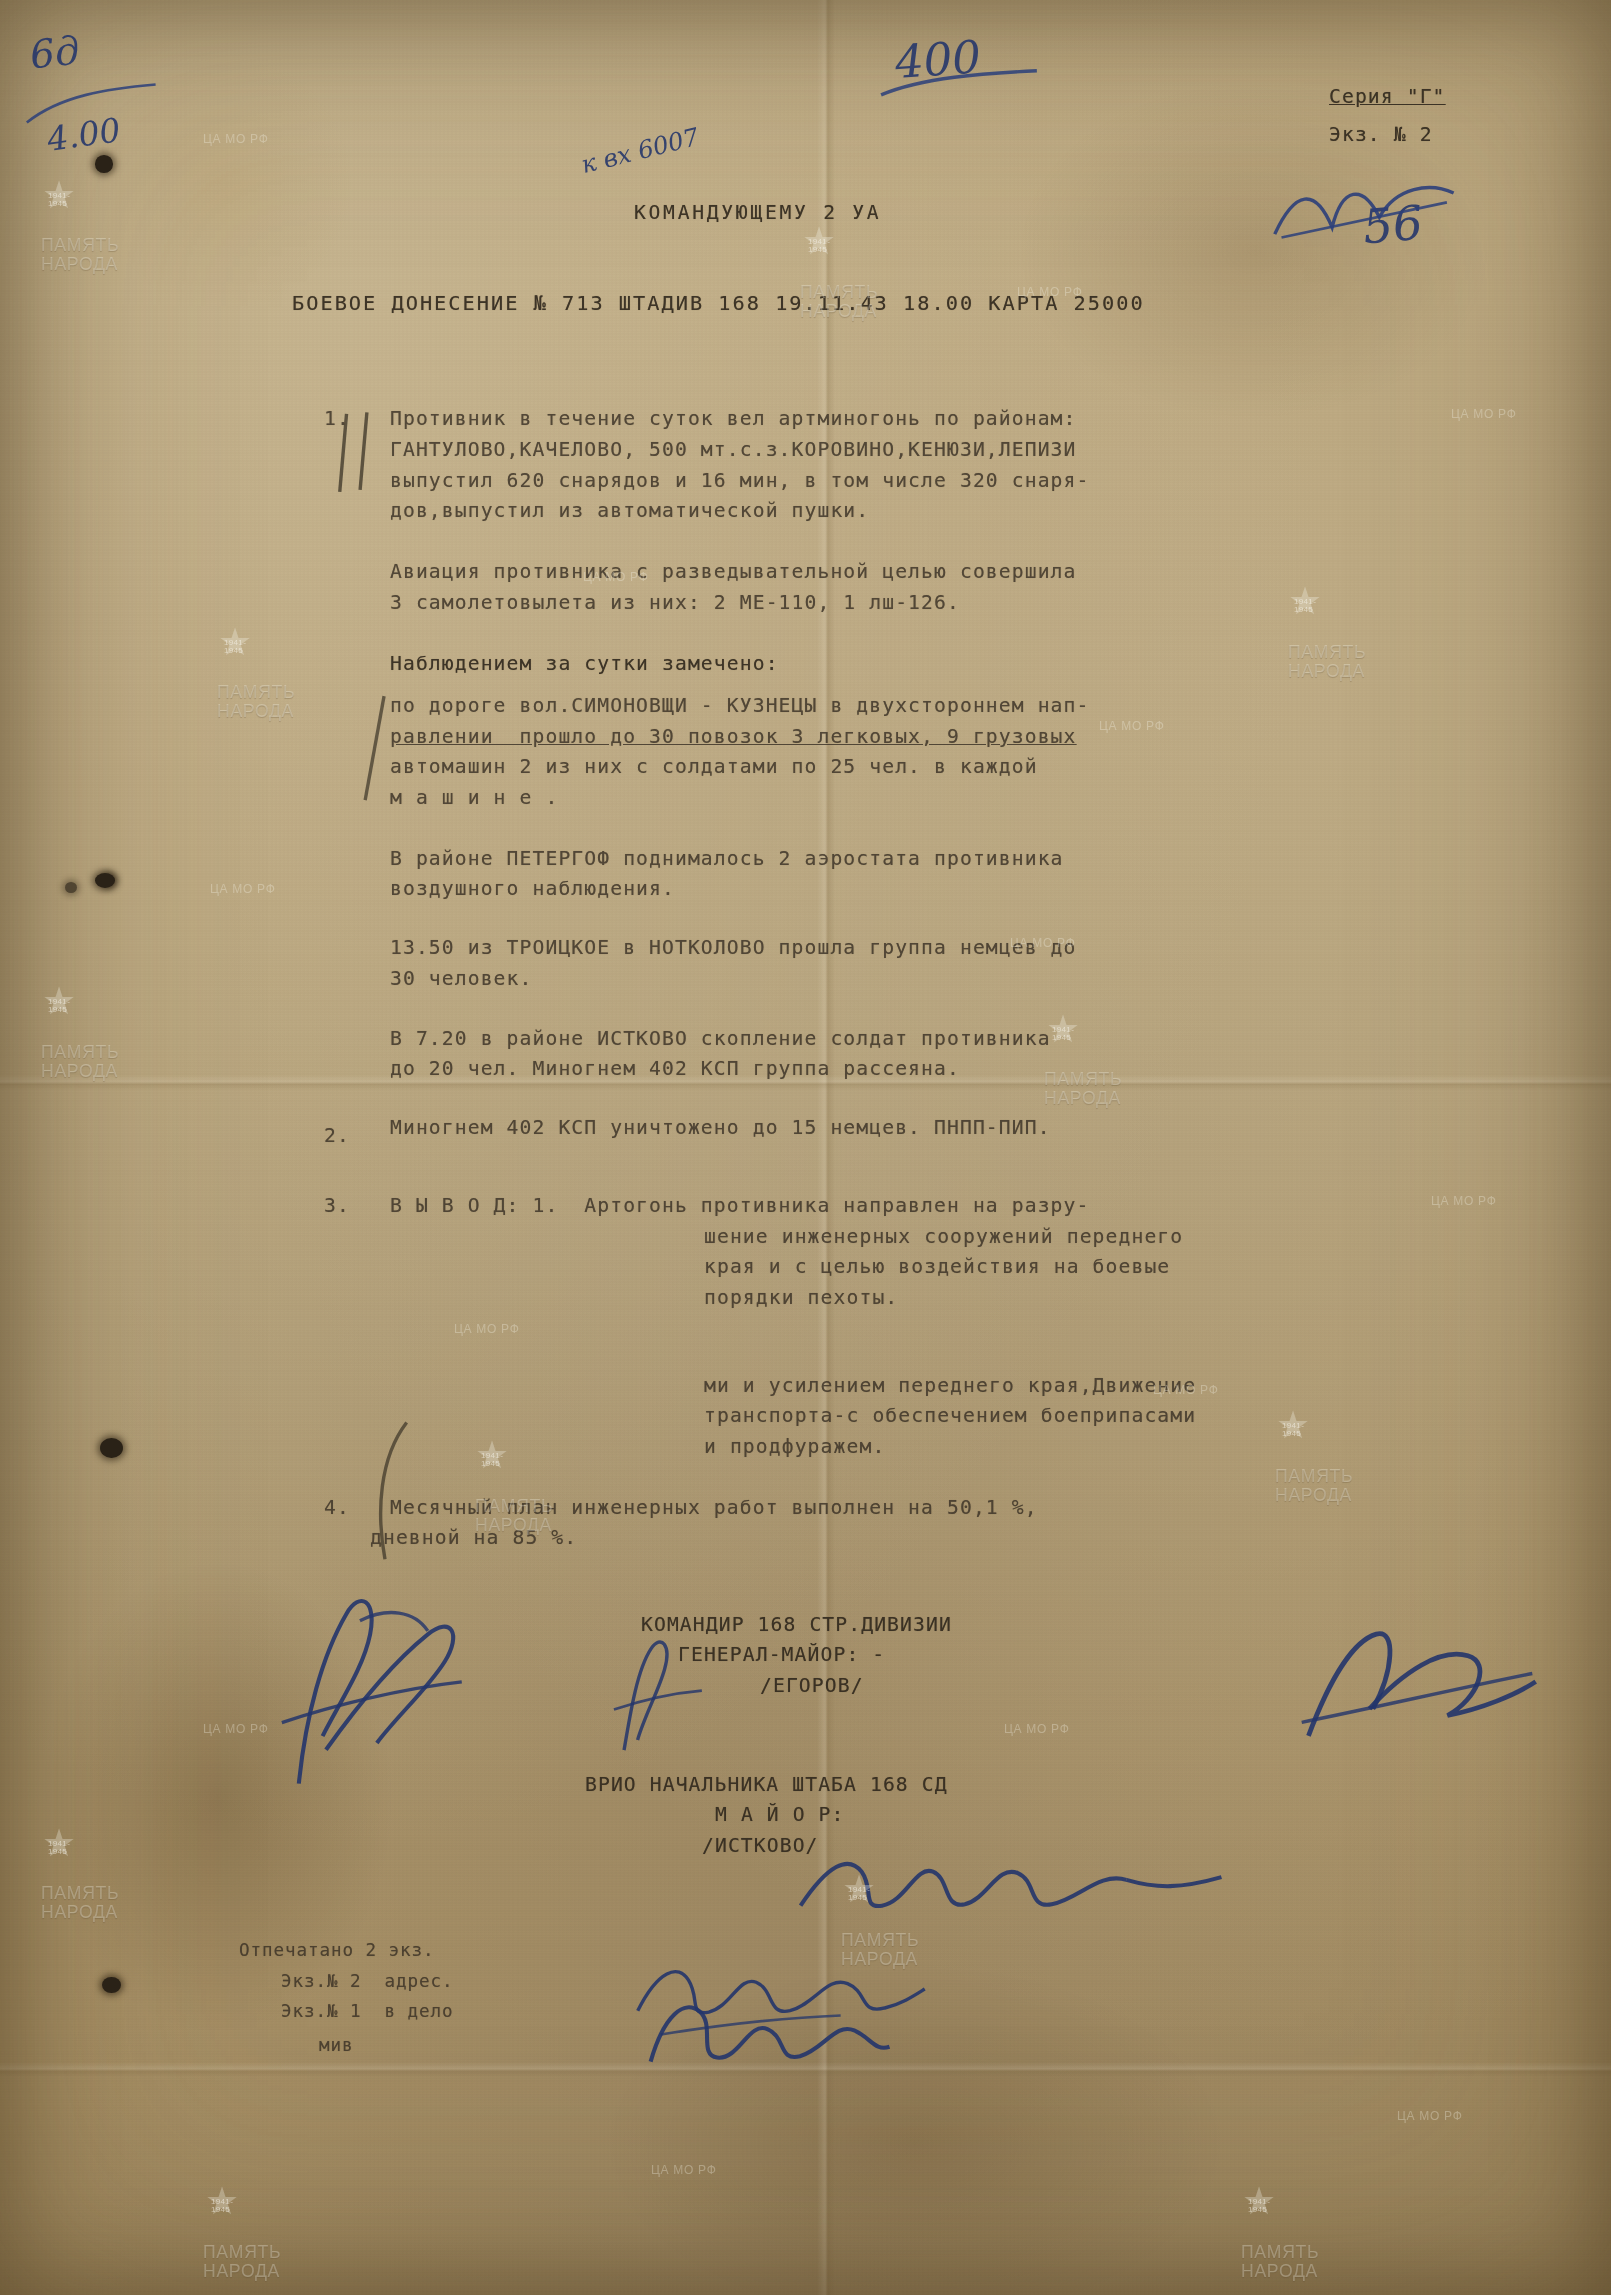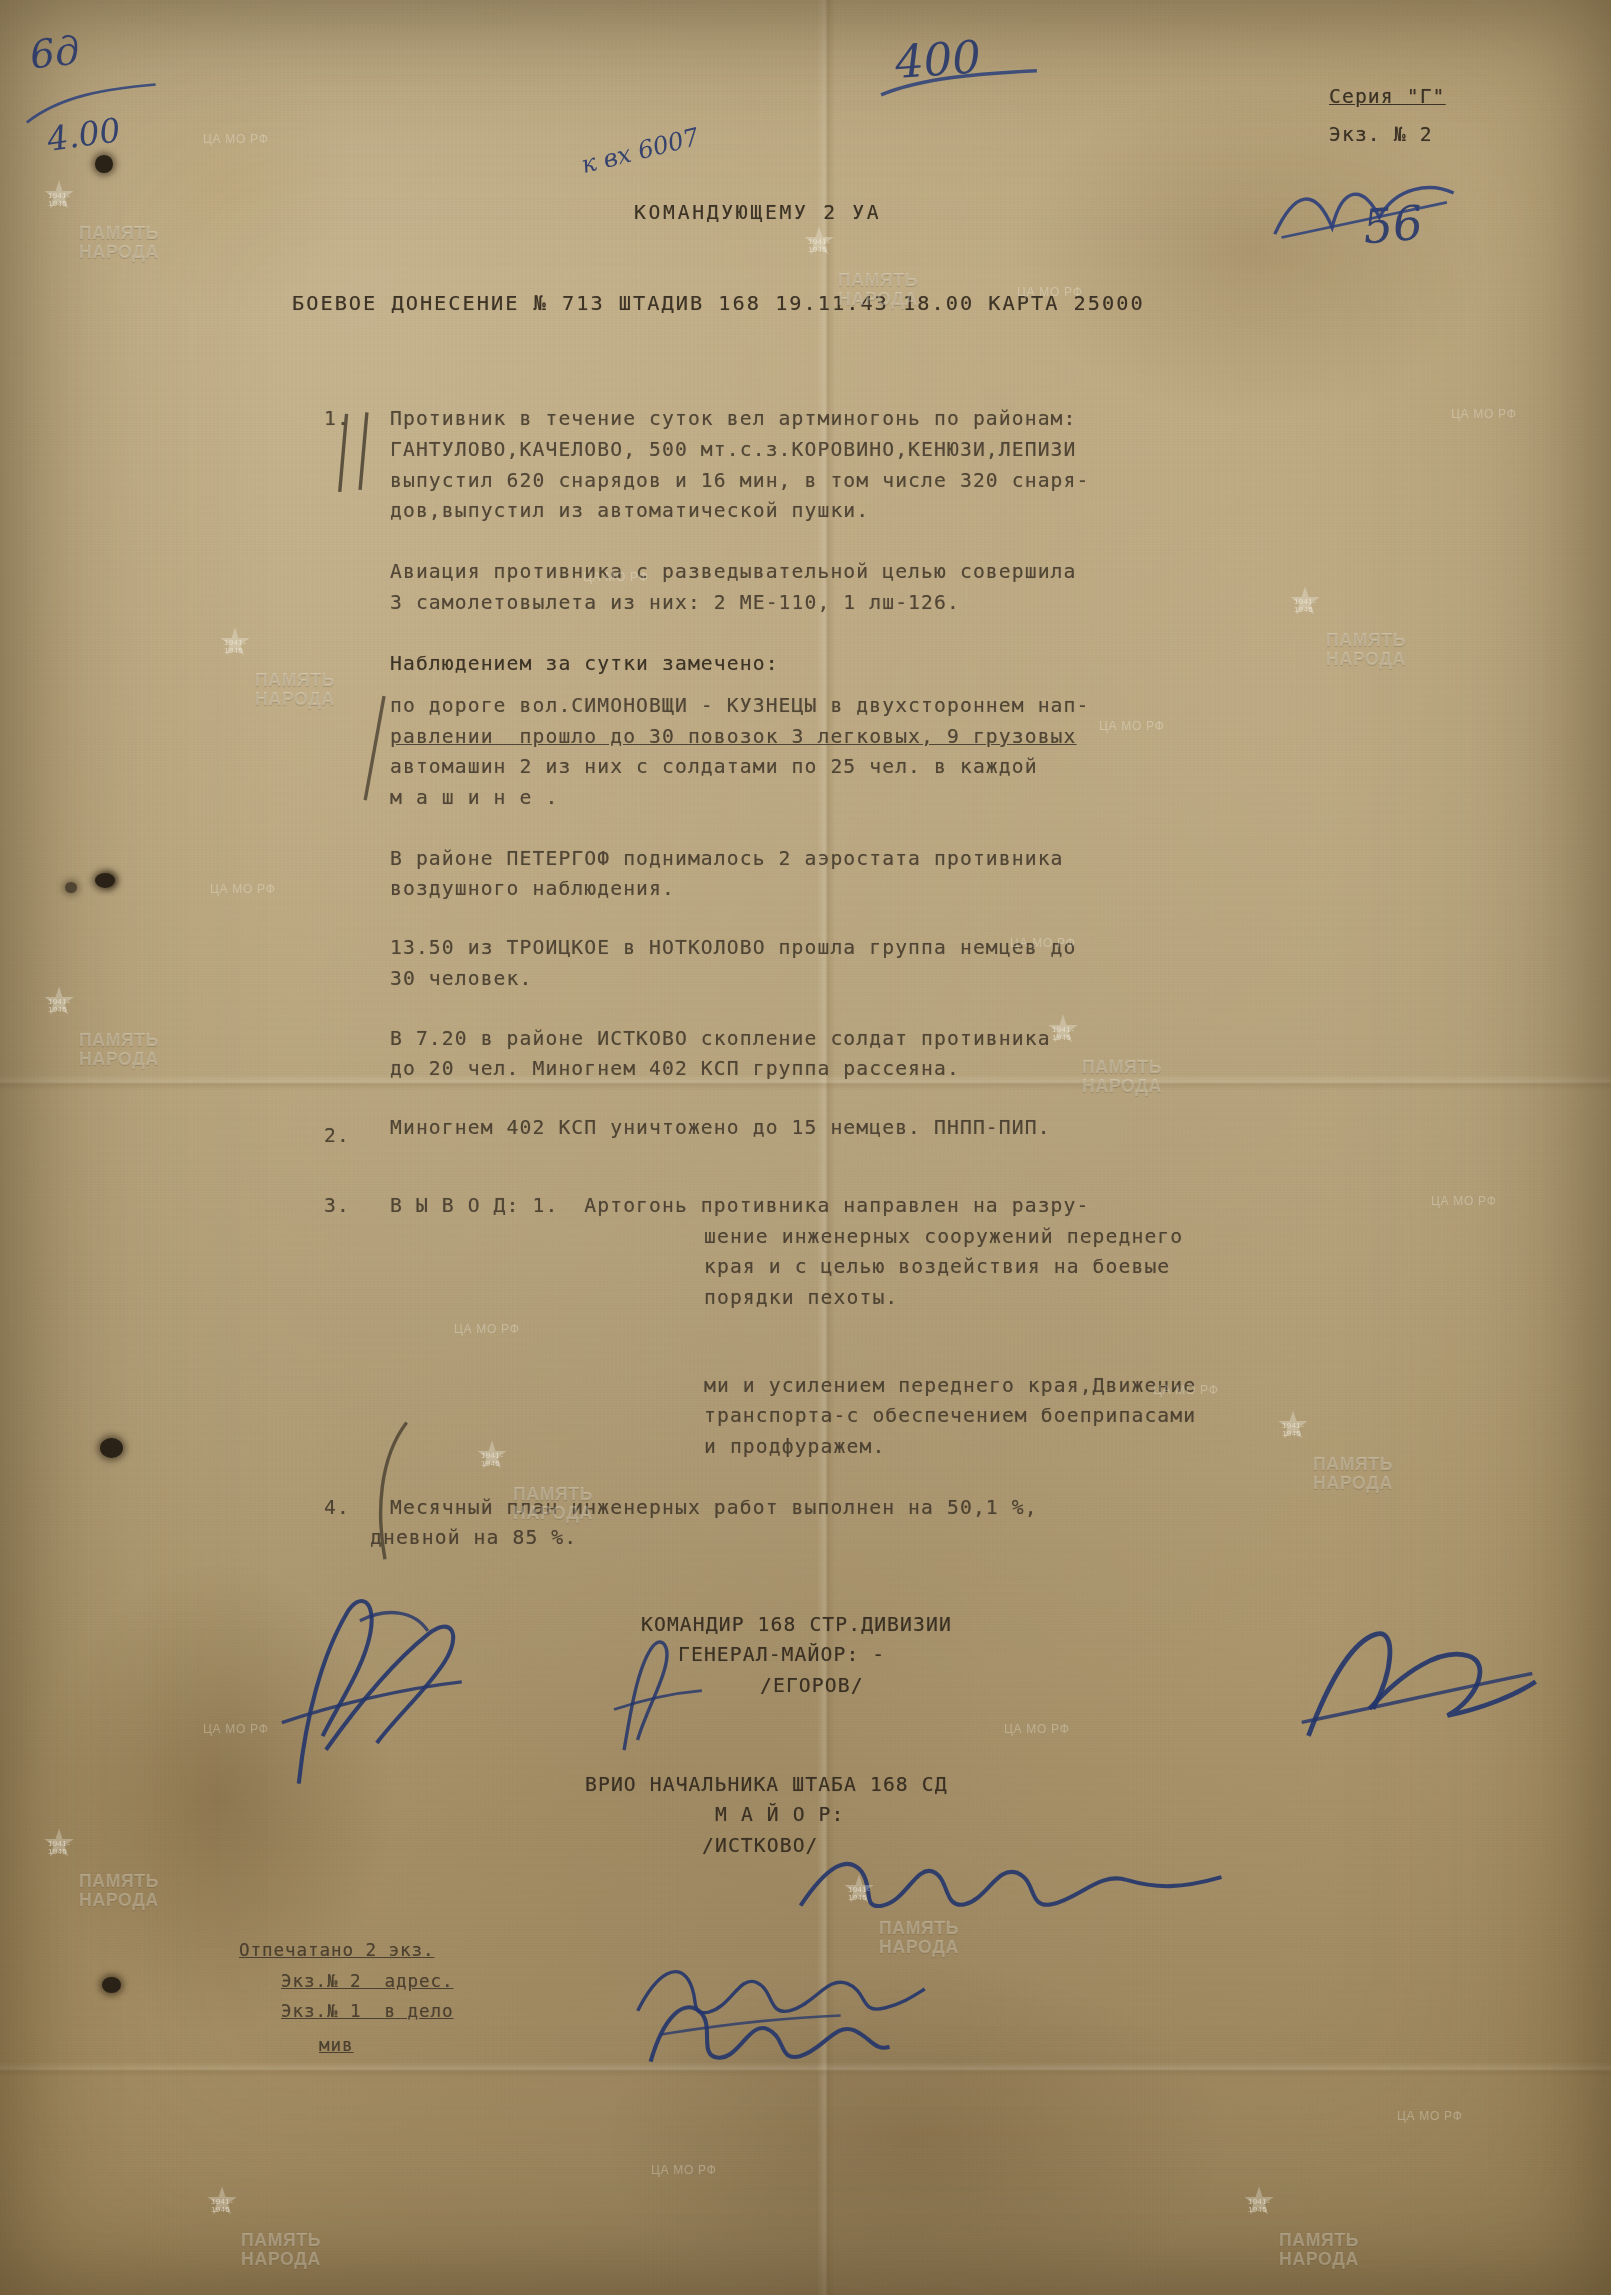--- a/index.html
+++ b/index.html
@@ -75,45 +75,45 @@
     color: #3a3126;
     font-family: "DejaVu Sans Mono", monospace;
     font-size: 19.7px;
     letter-spacing: 1.1px;
     line-height: 31px;
     white-space: pre;
     opacity: .82;
     text-shadow: 0 0 0.7px rgba(60,48,30,0.55);
   }
   .tw.strong { opacity: .92; color: #322a1f; }
-  .tw.small { font-size: 17.6px; letter-spacing: 0.9px; line-height: 28.5px; text-decoration: underline; }
+  .tw.small { font-size: 17.6px; letter-spacing: 0.9px; line-height: 28.5px; }
   .tw.u { text-decoration: underline; }
 
   
   .hw {
     position: absolute;
     color: #2c3f7a;
     font-family: "DejaVu Serif", serif;
     font-style: italic;
     white-space: pre;
     opacity: .88;
   }
   .hw.dark { color: #23356b; }
 
   
   .wm {
     position: absolute;
     color: rgba(250,248,240,0.30);
     font-family: "Liberation Sans", sans-serif;
-    font-weight: bold;
-    text-align: center;
+    font-weight: normal;
     line-height: 1.08;
     pointer-events: none;
     user-select: none;
     text-shadow: 0 0.7px 0.7px rgba(90,72,42,0.25);
+    margin-top: 12px;
   }
   .wm .l1 { font-size: 17.6px; letter-spacing: 0.7px; display:block; }
   .wm .l2 { font-size: 17.6px; letter-spacing: 0.7px; display:block; }
   .wm-star {
     position: absolute;
     color: rgba(250,248,240,0.30);
     font-size: 38px;
     line-height: 1;
     pointer-events: none;
     user-select: none;

